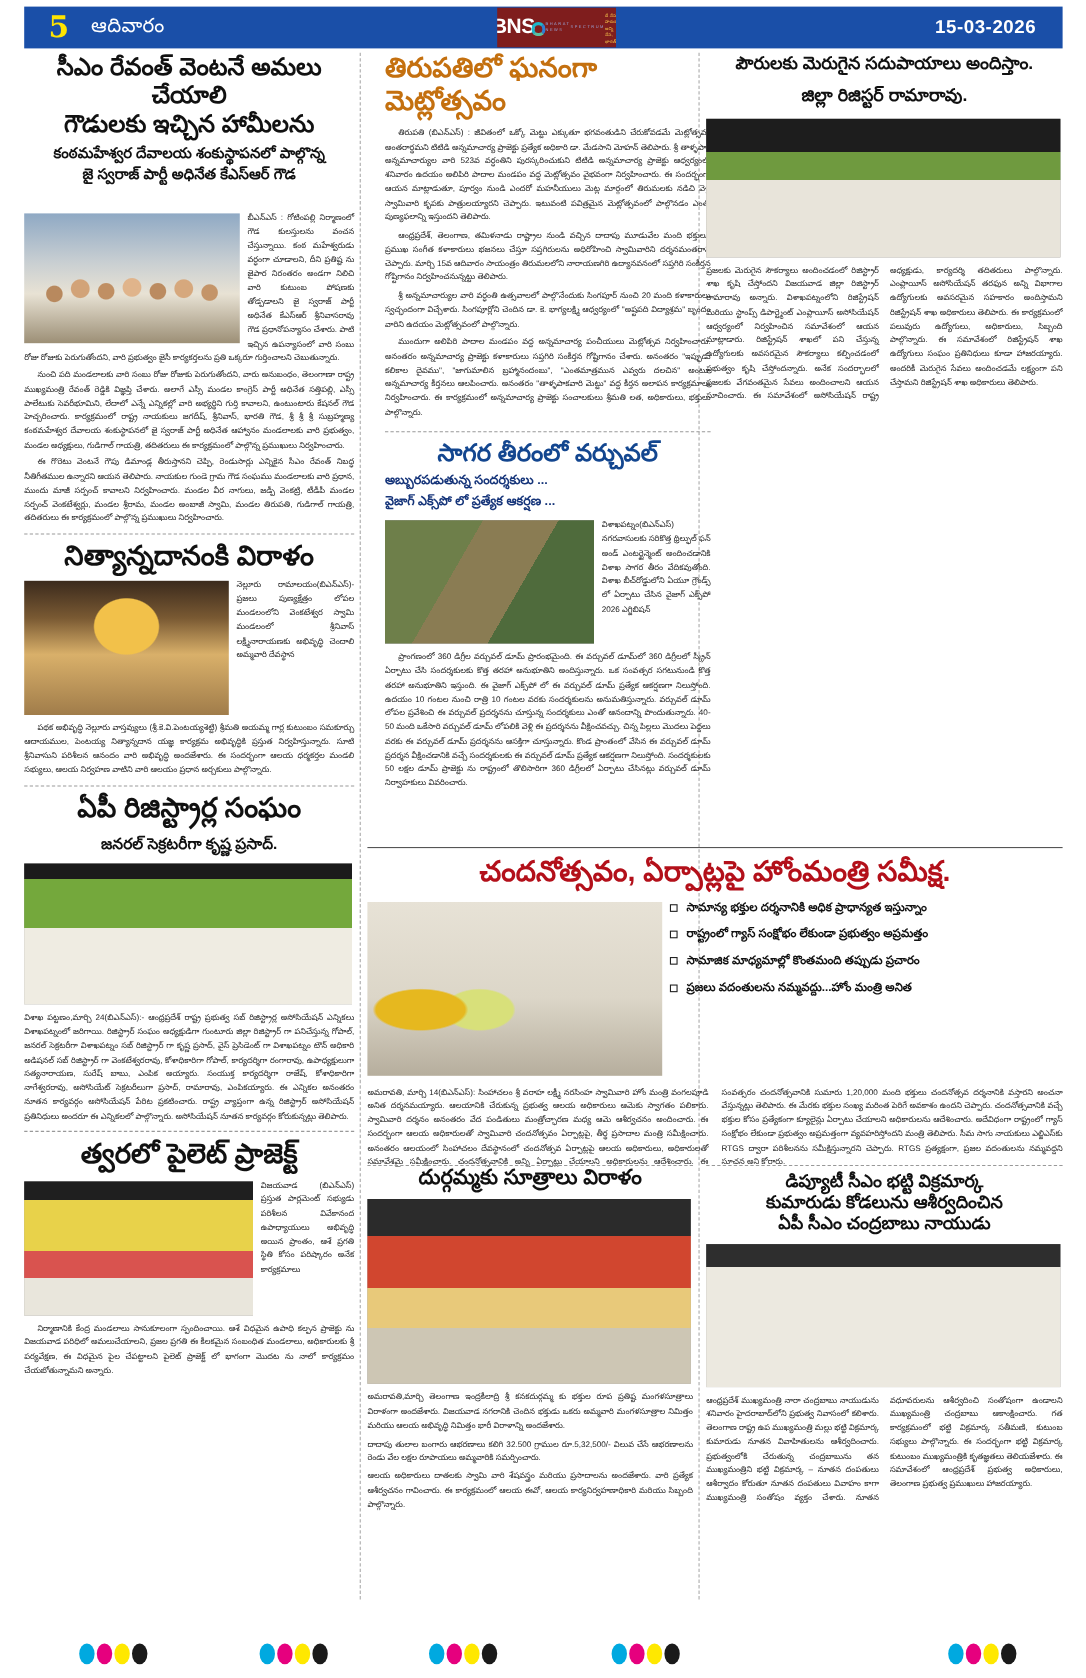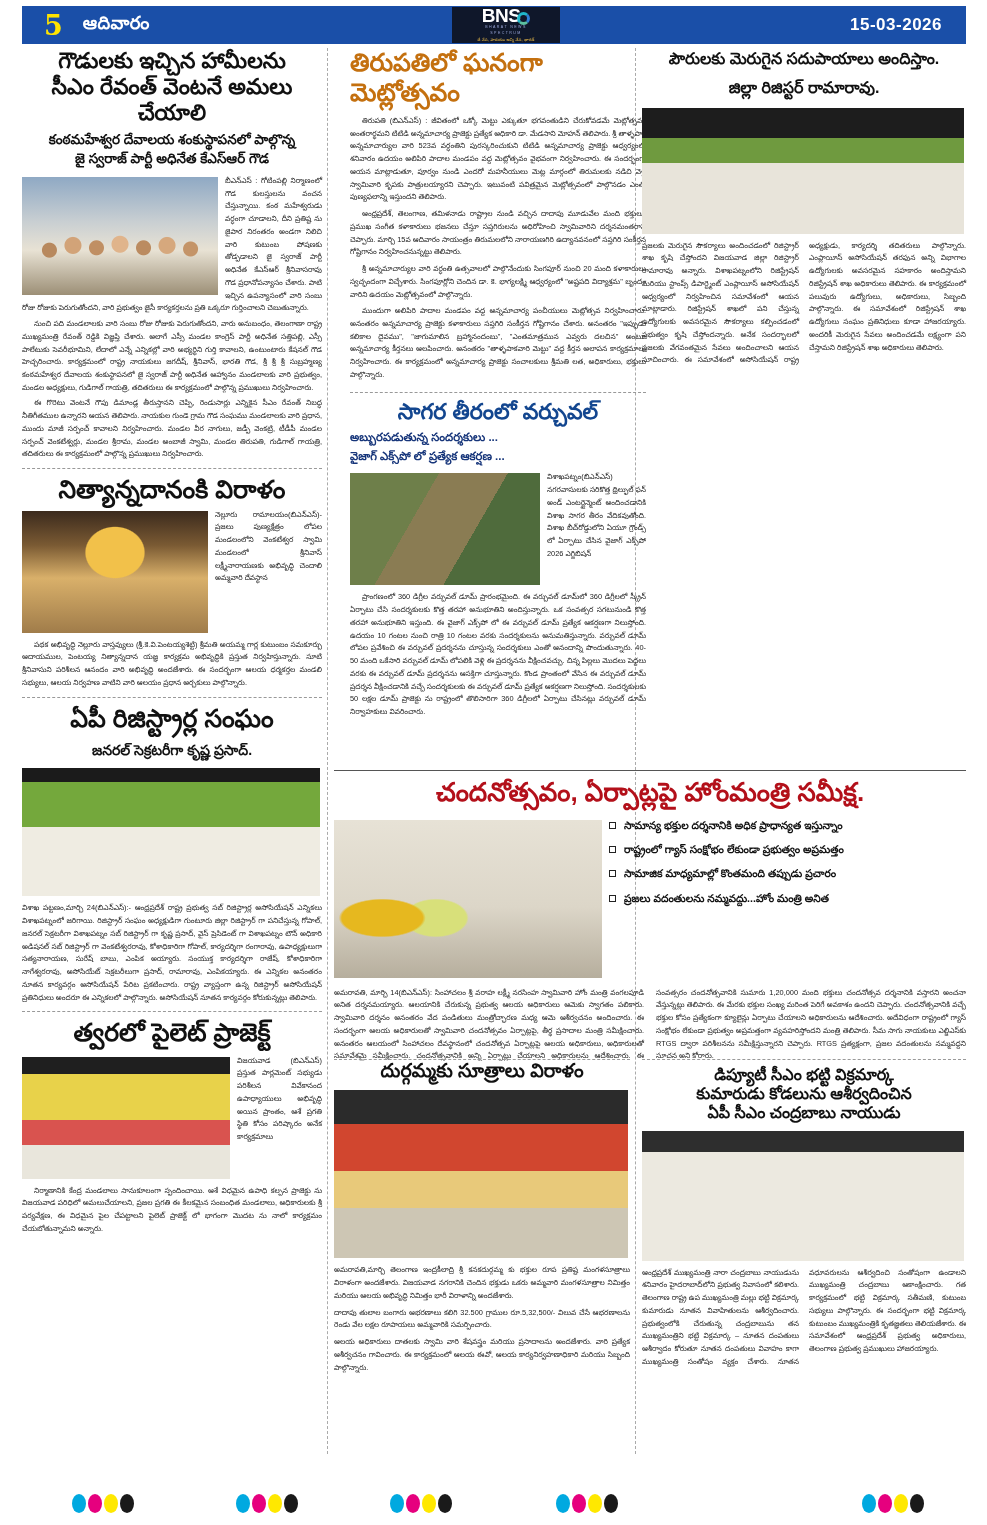--- a/index.html
+++ b/index.html
@@ -14,26 +14,26 @@
   
   .masthead {
     position: absolute; left: 22px; top: 6px; width: 944px; height: 38px;
     background: #1a4fa8; display: flex; align-items: center;
   }
   .mh-page-no {
     color: #ffe400; font-size: 27px; font-weight: bold; line-height: 1;
     margin-left: 22px; font-family: "DejaVu Serif", serif;
   }
   .mh-day {
-    color: #ffffff; font-size: 18px; font-weight: bold; margin-left: 20px;
+    color: #ffffff; font-size: 18px; font-weight: normal; margin-left: 20px;
     letter-spacing: .3px;
   }
   .mh-logo {
     position: absolute; left: 430px; top: 1px; width: 108px; height: 36px;
-    background: #0f172a; display:flex; flex-direction:column;
+    background: #7f1d1d; display:flex; flex-direction:row;
     align-items:center; justify-content:center; overflow:hidden;
   }
   .mh-logo-main {
     color:#fff; font-size:19px; font-weight:bold; letter-spacing:-.5px;
     line-height:.95; display:flex; align-items:center;
   }
   .mh-logo-ring {
     display:inline-block; width:13px; height:13px; border-radius:50%;
     border:3px solid #1fb6c9; border-right-color:#2f7fd4; border-bottom-color:#5bc0a0;
     margin-left:-3px; transform:translateY(2px);
@@ -192,26 +192,26 @@
   </div>
 
   <div class="body-area">
 
     <div class="vrule" style="left:305px;"></div>
     <div class="vrule" style="left:613px;"></div>
 
     <div class="col col-left">
 
       <div>
+        <div class="hl hl-black hl-lg">సీఎం రేవంత్ వెంటనే అమలు చేయాలి</div>
         <div class="hl hl-black hl-lg">గౌడులకు ఇచ్చిన హామీలను</div>
-        <div class="hl hl-black hl-lg">సీఎం రేవంత్ వెంటనే అమలు చేయాలి</div>
         <div class="subhead">కంఠమహేశ్వర దేవాలయ శంకుస్థాపనలో పాల్గొన్న</div>
         <div class="subhead" style="margin-top:0;">జై స్వరాజ్ పార్టీ అధినేత కేఎస్ఆర్ గౌడ</div>
 
-        <div class="clearfix" style="margin-top:6px;">
+        <div class="clearfix" style="margin-top:23px;">
           <div class="photo ph-crowd float-l" style="width:196px;height:118px;">
             <div class="ph-layer"></div>
           </div>
           <div class="bodytext">బీఎన్ఎస్ : గోటింపల్లి నిర్మాణంలో గౌడ కులస్తులను వంచన చేస్తున్నాయి. కంఠ మహేశ్వరుడు వర్ధంగా చూడాలని, దీని ప్రతిష్ట ను జైపార నిరంతరం అండగా నిలిచి వారి కుటుంబ పోషణకు తోడ్పడాలని జై స్వరాజ్ పార్టీ అధినేత కేఎస్ఆర్ శ్రీనివాసరావు గౌడ ప్రధానోపన్యాసం చేశారు. పాటి ఇచ్చిన ఉపన్యాసంలో వారి సంబు రోజు రోజుకు పెరుగుతోందని, వారి ప్రభుత్వం జైసీ కార్యకర్తలను ప్రతి ఒక్కరూ గుర్తించాలని చెబుతున్నారు.</div>
         </div>
         <div class="bodytext t-indent" style="margin-top:3px;">నుంచి పది మండలాలకు వారి సంబు రోజు రోజుకు పెరుగుతోందని, వారు అనుబంధం, తెలంగాణా రాష్ట్ర ముఖ్యమంత్రి రేవంత్ రెడ్డికి విజ్ఞప్తి చేశారు. అలాగే ఎస్సీ మండల కాంగ్రెస్ పార్టీ అధినేత సత్తిపల్లి, ఎస్సీ పాలేటుకు సెవరీభూమిని, లేదాలో ఎన్నే ఎన్నికల్లో వారి అభ్యర్థిని గుర్తి కావాలని, ఉంటుంటారు కేషనల్ గౌడ హెచ్చరించారు. కార్యక్రమంలో రాష్ట్ర నాయకులు జగదీష్, శ్రీనివాస్, భారతి గౌడ, శ్రీ శ్రీ శ్రీ సుబ్రహ్మణ్య కంఠమహేశ్వర దేవాలయ శంకుస్థాపనలో జై స్వరాజ్ పార్టీ అధినేత ఆహ్వానం మండలాలకు వారి ప్రభుత్వం, మండల అధ్యక్షులు, గుడిగాల్ గాయత్రి, తదితరులు ఈ కార్యక్రమంలో పాల్గొన్న ప్రముఖులు నిర్వహించారు.</div>
         <div class="bodytext t-indent" style="margin-top:3px;">ఈ గొరెటు వెంటనే గౌపు డిమాండ్ల తీరుస్తానని చెప్పి, రెండుసార్లు ఎన్నికైన సీఎం రేవంత్ నిబద్ధ నీతిగీతముల ఉన్నారని ఆయన తెలిపారు. నాయకుల గుండె గ్రామ గౌడ సంఘము మండలాలకు వారి ప్రధాన, ముందు మాజీ సర్పంచ్ కావాలని నిర్వహించారు. మండల వీర నాగులు, జడ్పీ వెంకట్రి, టీడీపీ మండల సర్పంచ్ వెంకటేశ్వర్లు, మండల శ్రీరామ, మండల అంబాజీ స్వామి, మండల తిరుపతి, గుడిగాల్ గాయత్రి, తదితరులు ఈ కార్యక్రమంలో పాల్గొన్న ప్రముఖులు నిర్వహించారు.</div>
       </div>
 
       <div class="hrule"></div>

